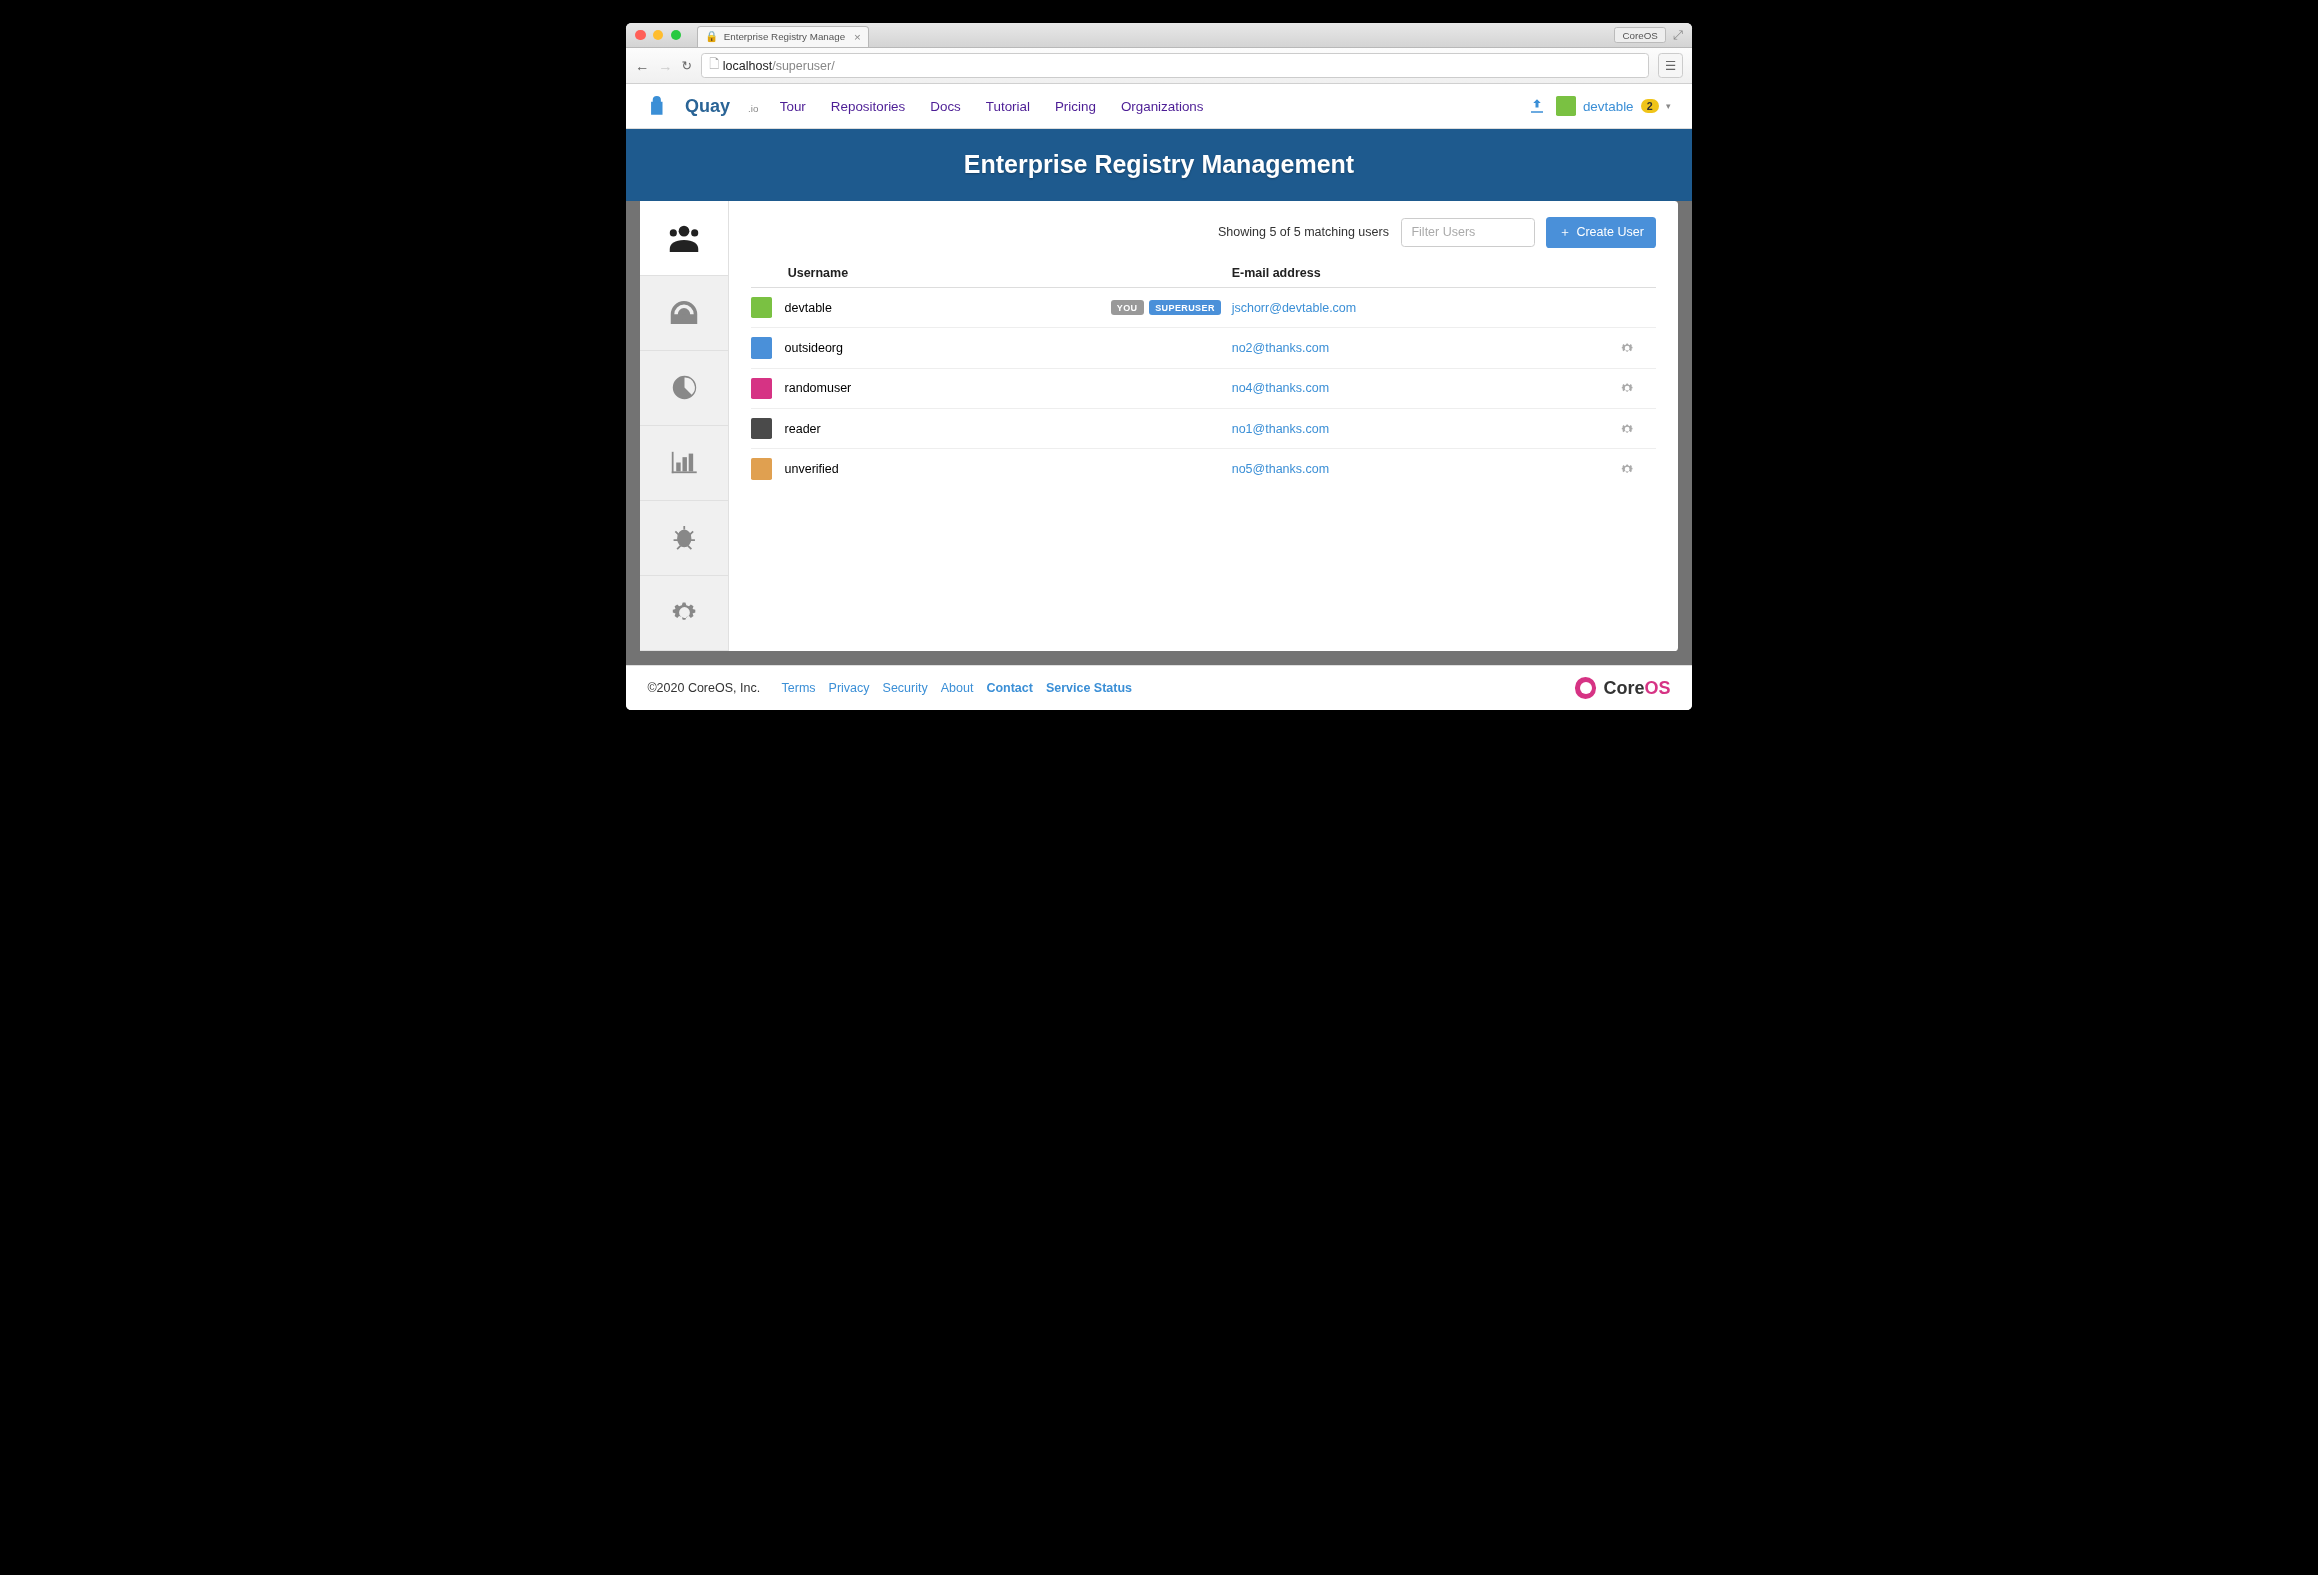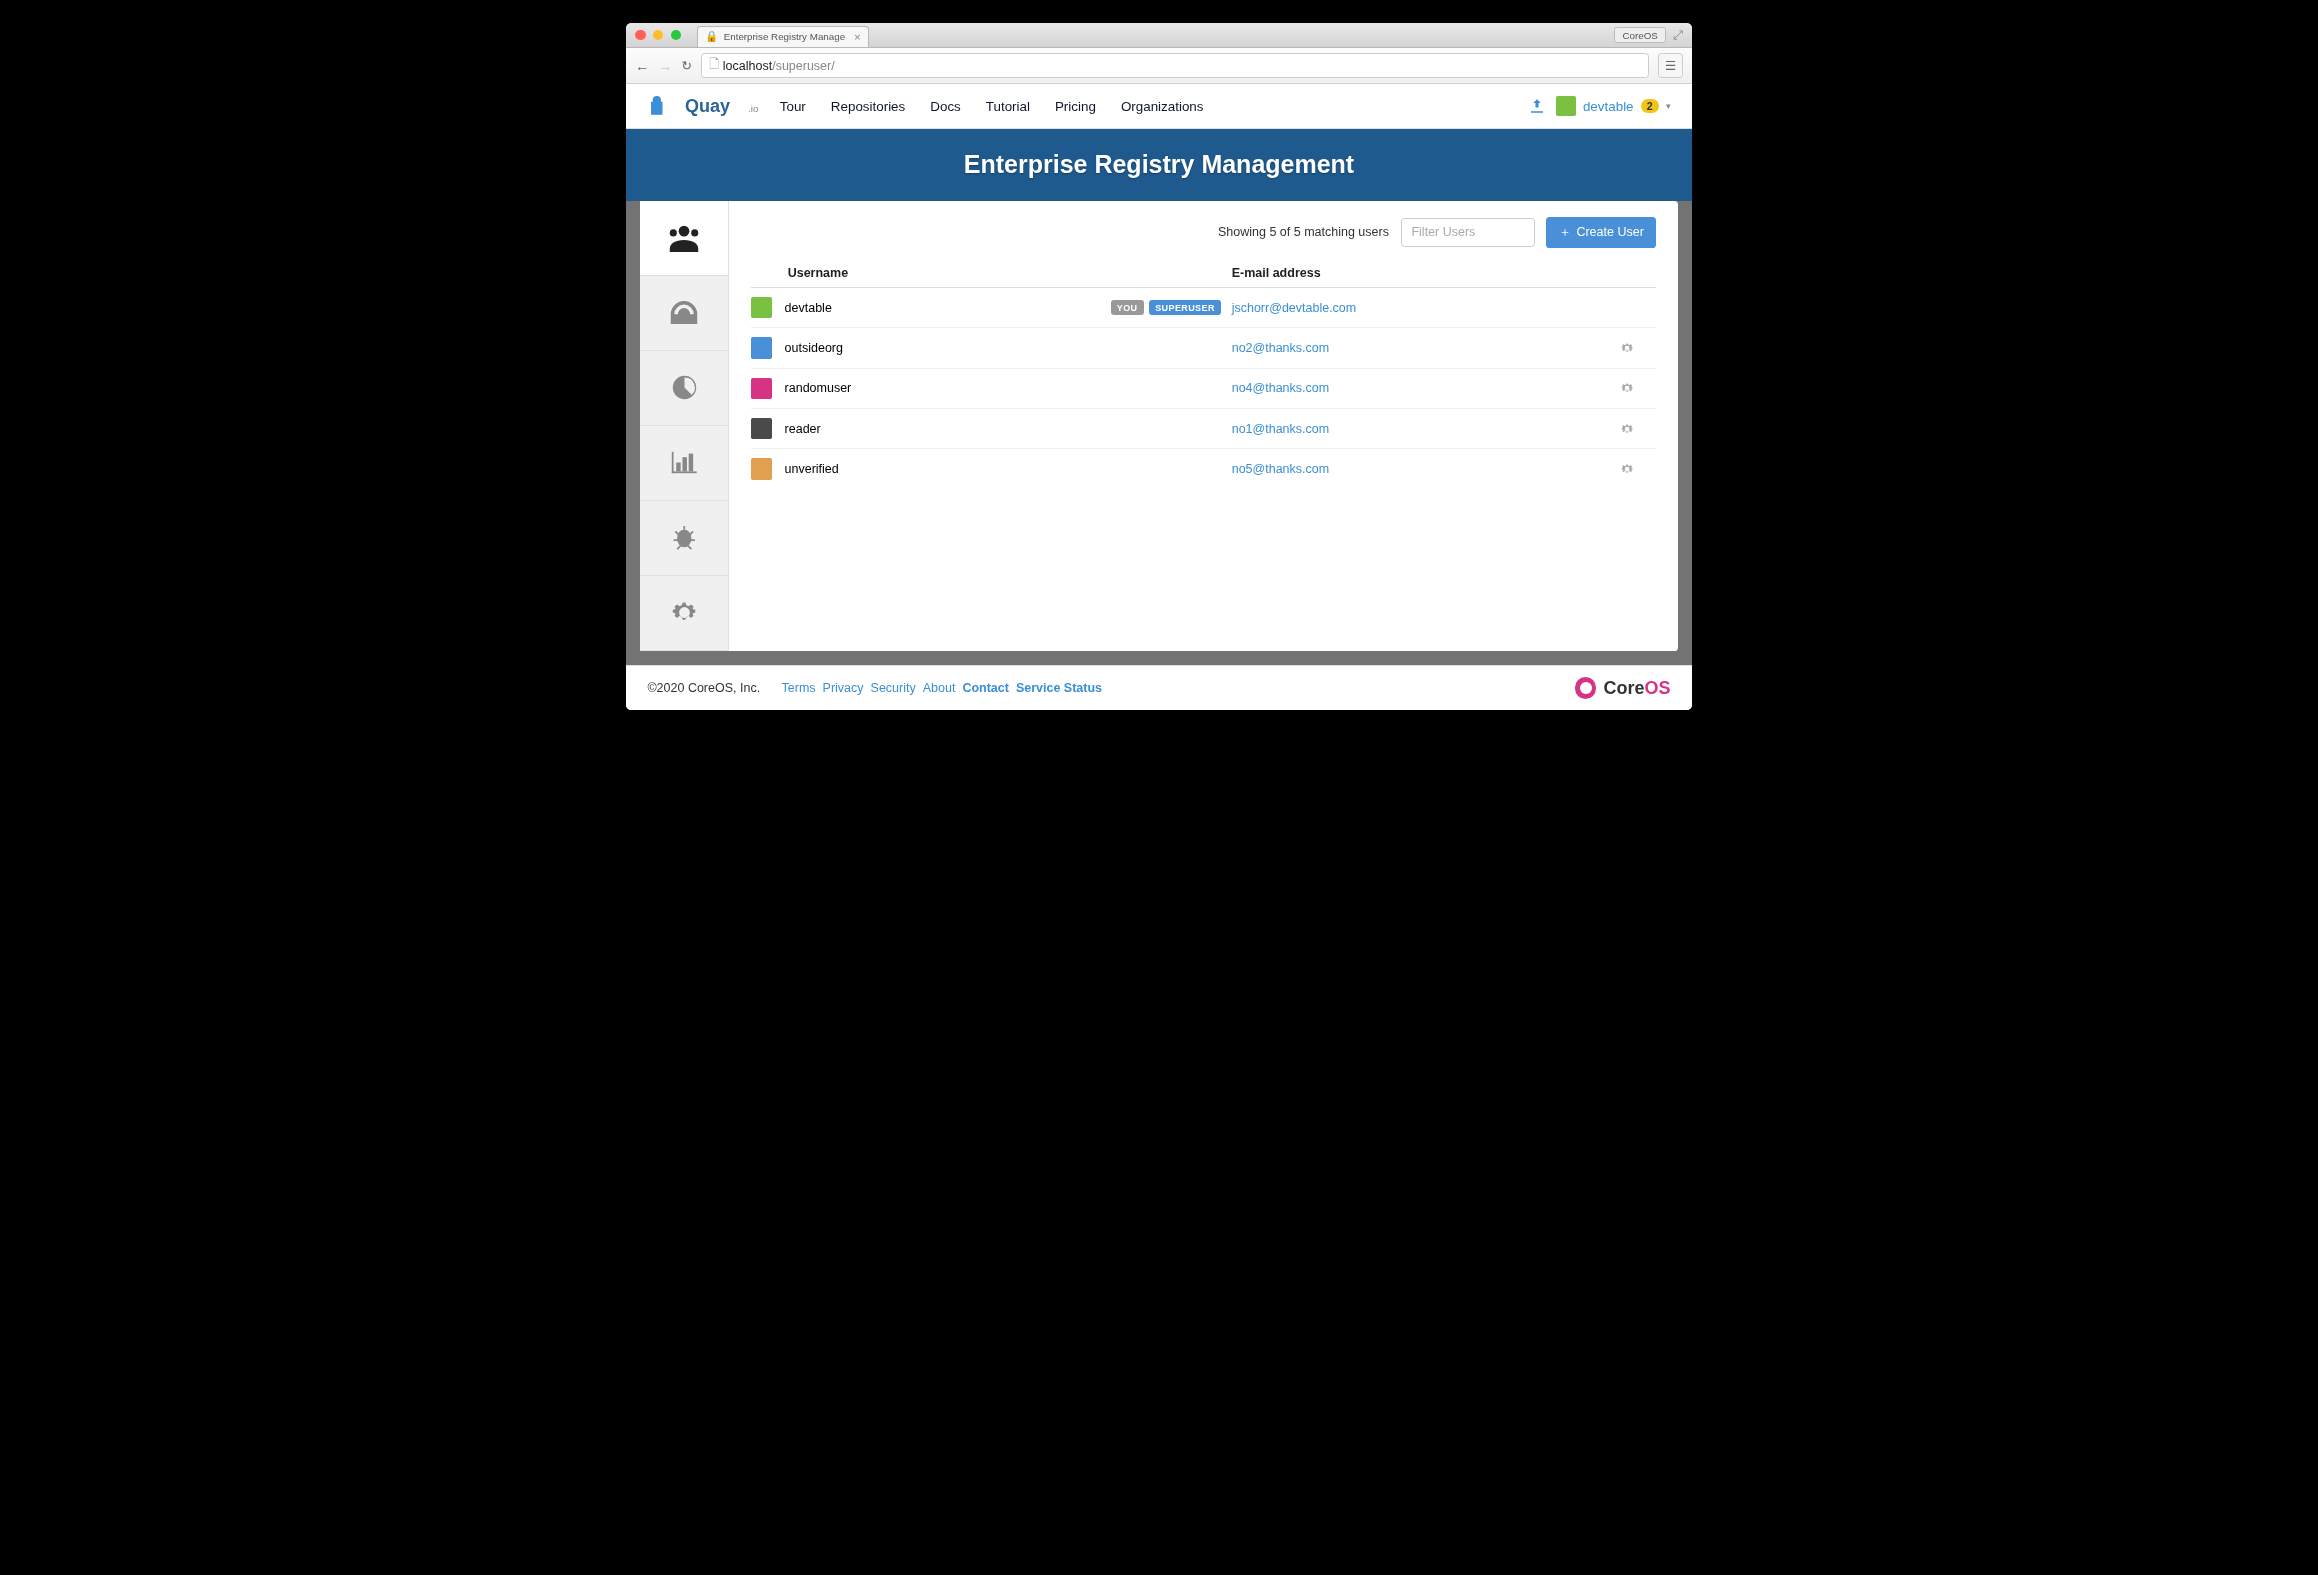--- a/index.html
+++ b/index.html
@@ -23,21 +23,21 @@
 .reload{color:#666;font-size:12.5px;cursor:pointer}
 .addr{flex:1;height:25px;border:0.9px solid #ccc;border-radius:3.6px;background:#fff;display:flex;align-items:center;padding:0 7.1px;font-size:12.5px;color:#333}
 .addr .page{color:#999;margin-right:3.6px}
 .addr .host{color:#222}
 .addr .path{color:#888}
 .menu-btn{width:25px;height:25px;border:0.9px solid #ccc;border-radius:3.6px;background:#f6f6f6;display:flex;align-items:center;justify-content:center;font-size:12.5px;color:#666}
 .topnav{height:45px;background:#fff;border-bottom:0.9px solid #ddd;display:flex;align-items:center;padding:0 21.4px}
 .logo{display:flex;align-items:center;gap:18px;font-weight:700;font-size:18px;color:#2a6496;margin-right:21.4px}
 .logo .sub{font-size:9.8px;color:#888;font-weight:400;align-self:flex-end;margin-bottom:3px}
 .navlinks{display:flex;gap:25px}
-.navlinks a{color:#0f172a;text-decoration:none;font-size:13.4px}
+.navlinks a{color:#4c1d95;text-decoration:none;font-size:13.4px}
 .topnav .spacer{flex:1}
 .up-icon{color:#3b8fd6;font-size:16px;margin-right:10.7px}
 .usermenu{display:flex;align-items:center;gap:7.1px;color:#3b8fd6;font-size:13.4px;cursor:pointer}
 .avatar{width:21.4px;height:21.4px;background:#7ac142;border-radius:1.8px;display:inline-block}
 .avatar.b{background:#4a90d9}.avatar.m{background:#d63384}.avatar.d{background:#4a4a4a}.avatar.o{background:#e0a050}
 .avatar.big{width:19.6px;height:19.6px}
 .badge-n{background:#f0c419;color:#333;border-radius:9px;padding:0.9px 6.2px;font-size:10.7px;font-weight:600}
 .caret{font-size:9px;color:#888}
 .hero{background:#1e5a8e;padding:21.4px 0;text-align:center}
 .hero h1{color:#fff;font-size:25px;font-weight:600;text-shadow:0 0.9px 1.8px rgba(0,0,0,.3)}
@@ -61,21 +61,21 @@
 .row:last-child{border-bottom:none}
 .row .col-user{display:flex;align-items:center;gap:12.5px;padding-left:0}
 .row .badges{margin-left:auto;margin-right:10.7px;display:flex;gap:5.3px}
 .badge{font-size:9px;font-weight:700;padding:2.7px 6.2px;border-radius:3px;color:#fff;letter-spacing:0.4px}
 .badge.you{background:#999}
 .badge.su{background:#4a90d9}
 .email{color:#3b8fd6;cursor:pointer}
 .gear{color:#aaa;font-size:14.3px;cursor:pointer}
 .footer{background:#fff;height:45px;display:flex;align-items:center;padding:0 21.4px;font-size:12.5px;border-top:0.9px solid #e0e0e0}
 .footer .copy{color:#333;margin-right:21.4px}
-.footer .links{display:flex;gap:7px}
+.footer .links{display:flex;gap:13px}
 .footer .links a{color:#3b8fd6;text-decoration:none}
 .footer .links a.bold{font-weight:700}
 .footer .spacer{flex:1}
 .coreos-logo{display:flex;align-items:center;gap:7.1px;font-size:18px;font-weight:600}
 .coreos-logo .c1{color:#333}.coreos-logo .c2{color:#d63384}
 .coreos-mark{width:21.4px;height:21.4px;border-radius:50%;background:#d63384;display:inline-block;position:relative}
 .coreos-mark::after{content:"";position:absolute;inset:4.5px;border-radius:50%;background:#fff}
 svg{display:block}
 </style>
 </head>

